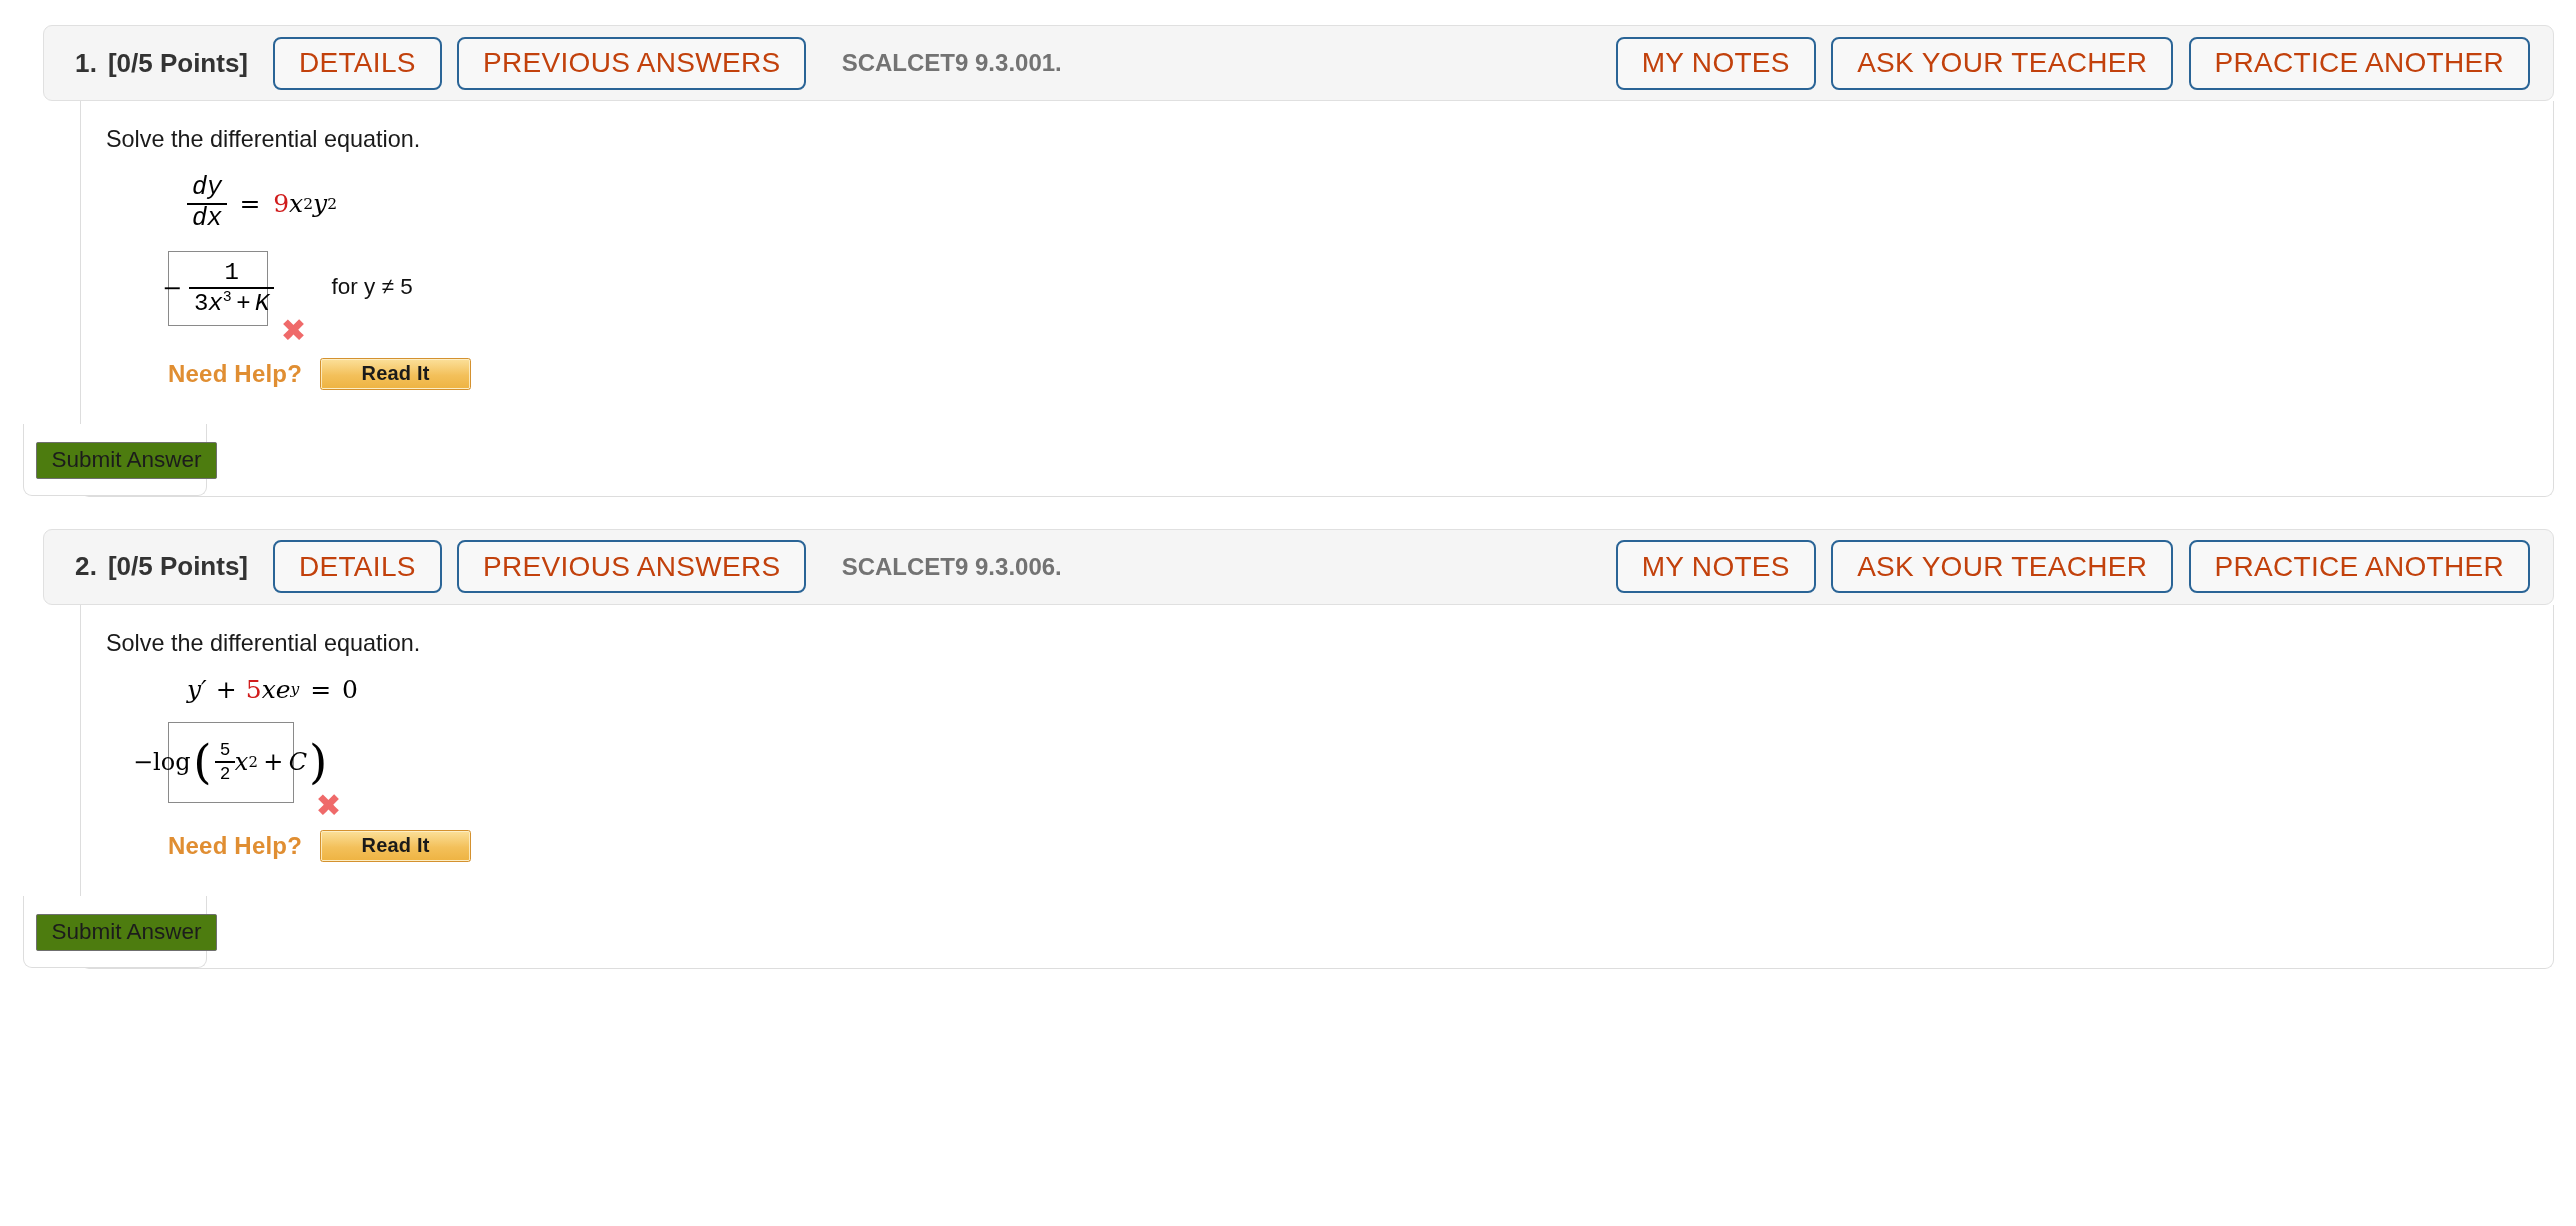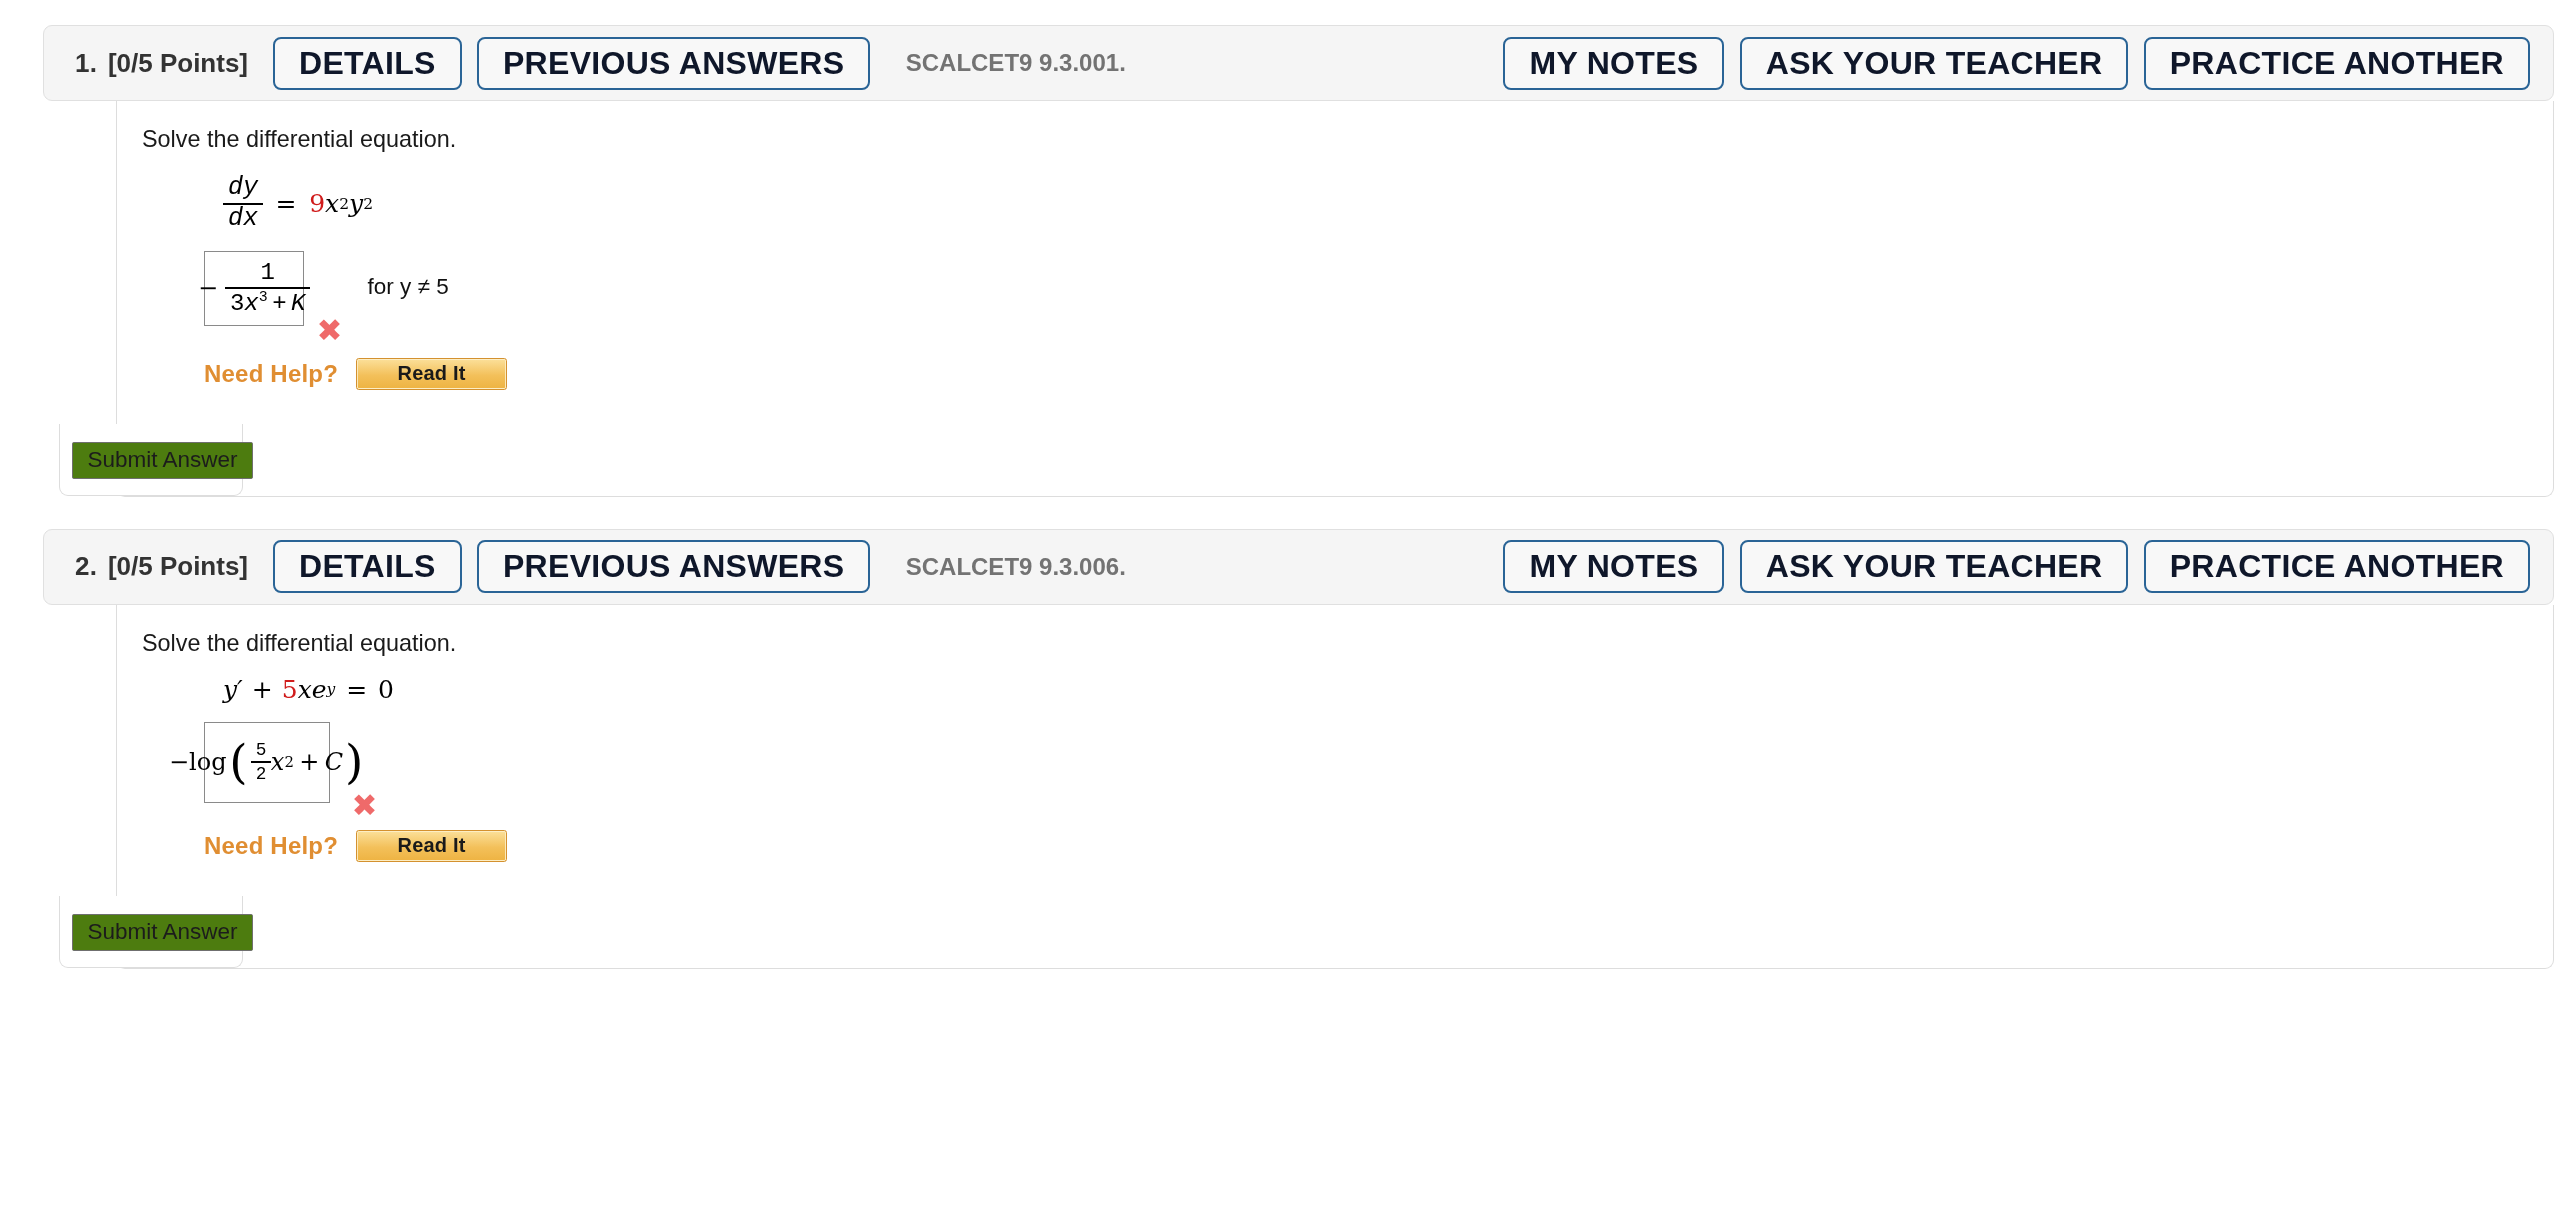--- a/index.html
+++ b/index.html
@@ -61,23 +61,23 @@
 
   .pill {
     display: inline-flex;
     align-items: center;
     justify-content: center;
     height: 53px;
     padding: 0 24px;
     border: 2.7px solid #2a6496;
     border-radius: 8px;
     background: #f8f8f8;
-    color: #0f172a;
-    font-size: 32px;
-    font-weight: bold;
+    color: #c2410c;
+    font-size: 28px;
+    font-weight: normal;
     letter-spacing: 0.3px;
     white-space: nowrap;
     box-sizing: border-box;
     margin-right: 15.3px;
     cursor: pointer;
   }
   .pill:last-child { margin-right: 0; }
 
   .q-code {
     font-size: 24px;
@@ -90,21 +90,21 @@
   .spacer { flex: 1 1 auto; }
 
   .right-pills {
     display: flex;
     align-items: center;
   }
 
   
   .q-body {
     position: relative;
-    margin-left: 116px;
+    margin-left: 80px;
     margin-right: 21.6px;
     border: 0.9px solid #dddddd;
     border-top: none;
     border-radius: 0 0 9px 9px;
     background: #ffffff;
     box-sizing: border-box;
     padding: 23.4px 0 0 0;
   }
 
   .prompt {

